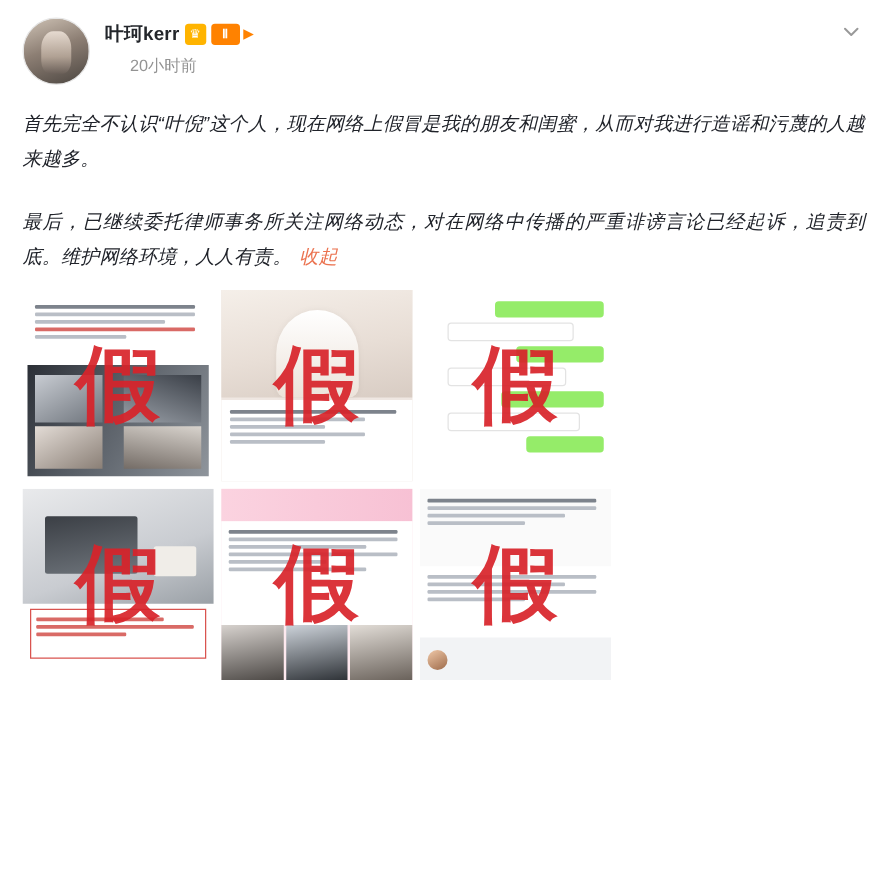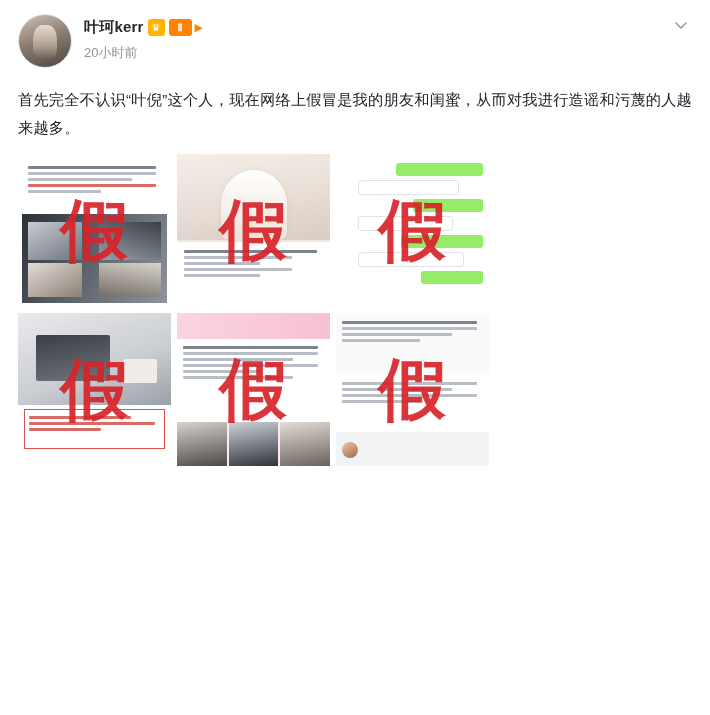--- a/index.html
+++ b/index.html
@@ -91,20 +91,21 @@
   .badge-arrow {
     color: #ff8200;
     font-size: 11px;
     line-height: 1;
     margin-left: -1px;
   }
   .timestamp {
     margin-top: 7px;
     font-size: 13px;
     color: #939393;
+    margin-left: 20px;
   }
   .more-btn {
     position: absolute;
     right: 18px;
     top: 14px;
     width: 22px;
     height: 22px;
     color: #999999;
     display: flex;
     align-items: center;
@@ -116,20 +117,21 @@
   .content {
     margin-top: 10px;
     font-size: 15.2px;
     line-height: 28px;
     color: #20232a;
     letter-spacing: .2px;
     text-align: justify;
   }
   .content p {
     margin: 0 0 22px 0;
+    font-style: italic;
   }
   .content p:last-of-type { margin-bottom: 6px; }
   .collapse-link {
     color: #eb7350;
     font-size: 15.2px;
     cursor: pointer;
     margin-left: 6px;
   }
 
   
@@ -365,20 +367,21 @@
   </div>
 
   <div class="more-btn">
     <svg width="16" height="16" viewBox="0 0 16 16" aria-hidden="true">
       <path d="M3 6 L8 11 L13 6" fill="none" stroke="#999999" stroke-width="1.6" stroke-linecap="round" stroke-linejoin="round"></path>
     </svg>
   </div>
 
   <div class="content">
     <p>首先完全不认识“叶倪”这个人，现在网络上假冒是我的朋友和闺蜜，从而对我进行造谣和污蔑的人越来越多。</p>
+    <p><span>最后，已继续委托律师事务所关注网络动态，对在网络中传播的严重诽谤言论已经起诉，追责到底。维护网络环境，人人有责。</span><span class="collapse-link">收起</span></p>
   </div>
 
   <div class="img-grid">
 
     <div class="img-cell cell1">
       <div class="sheet topnote">
         <div class="ln l dark"></div>
         <div class="ln l"></div>
         <div class="ln m"></div>
         <div class="ln l red"></div>

